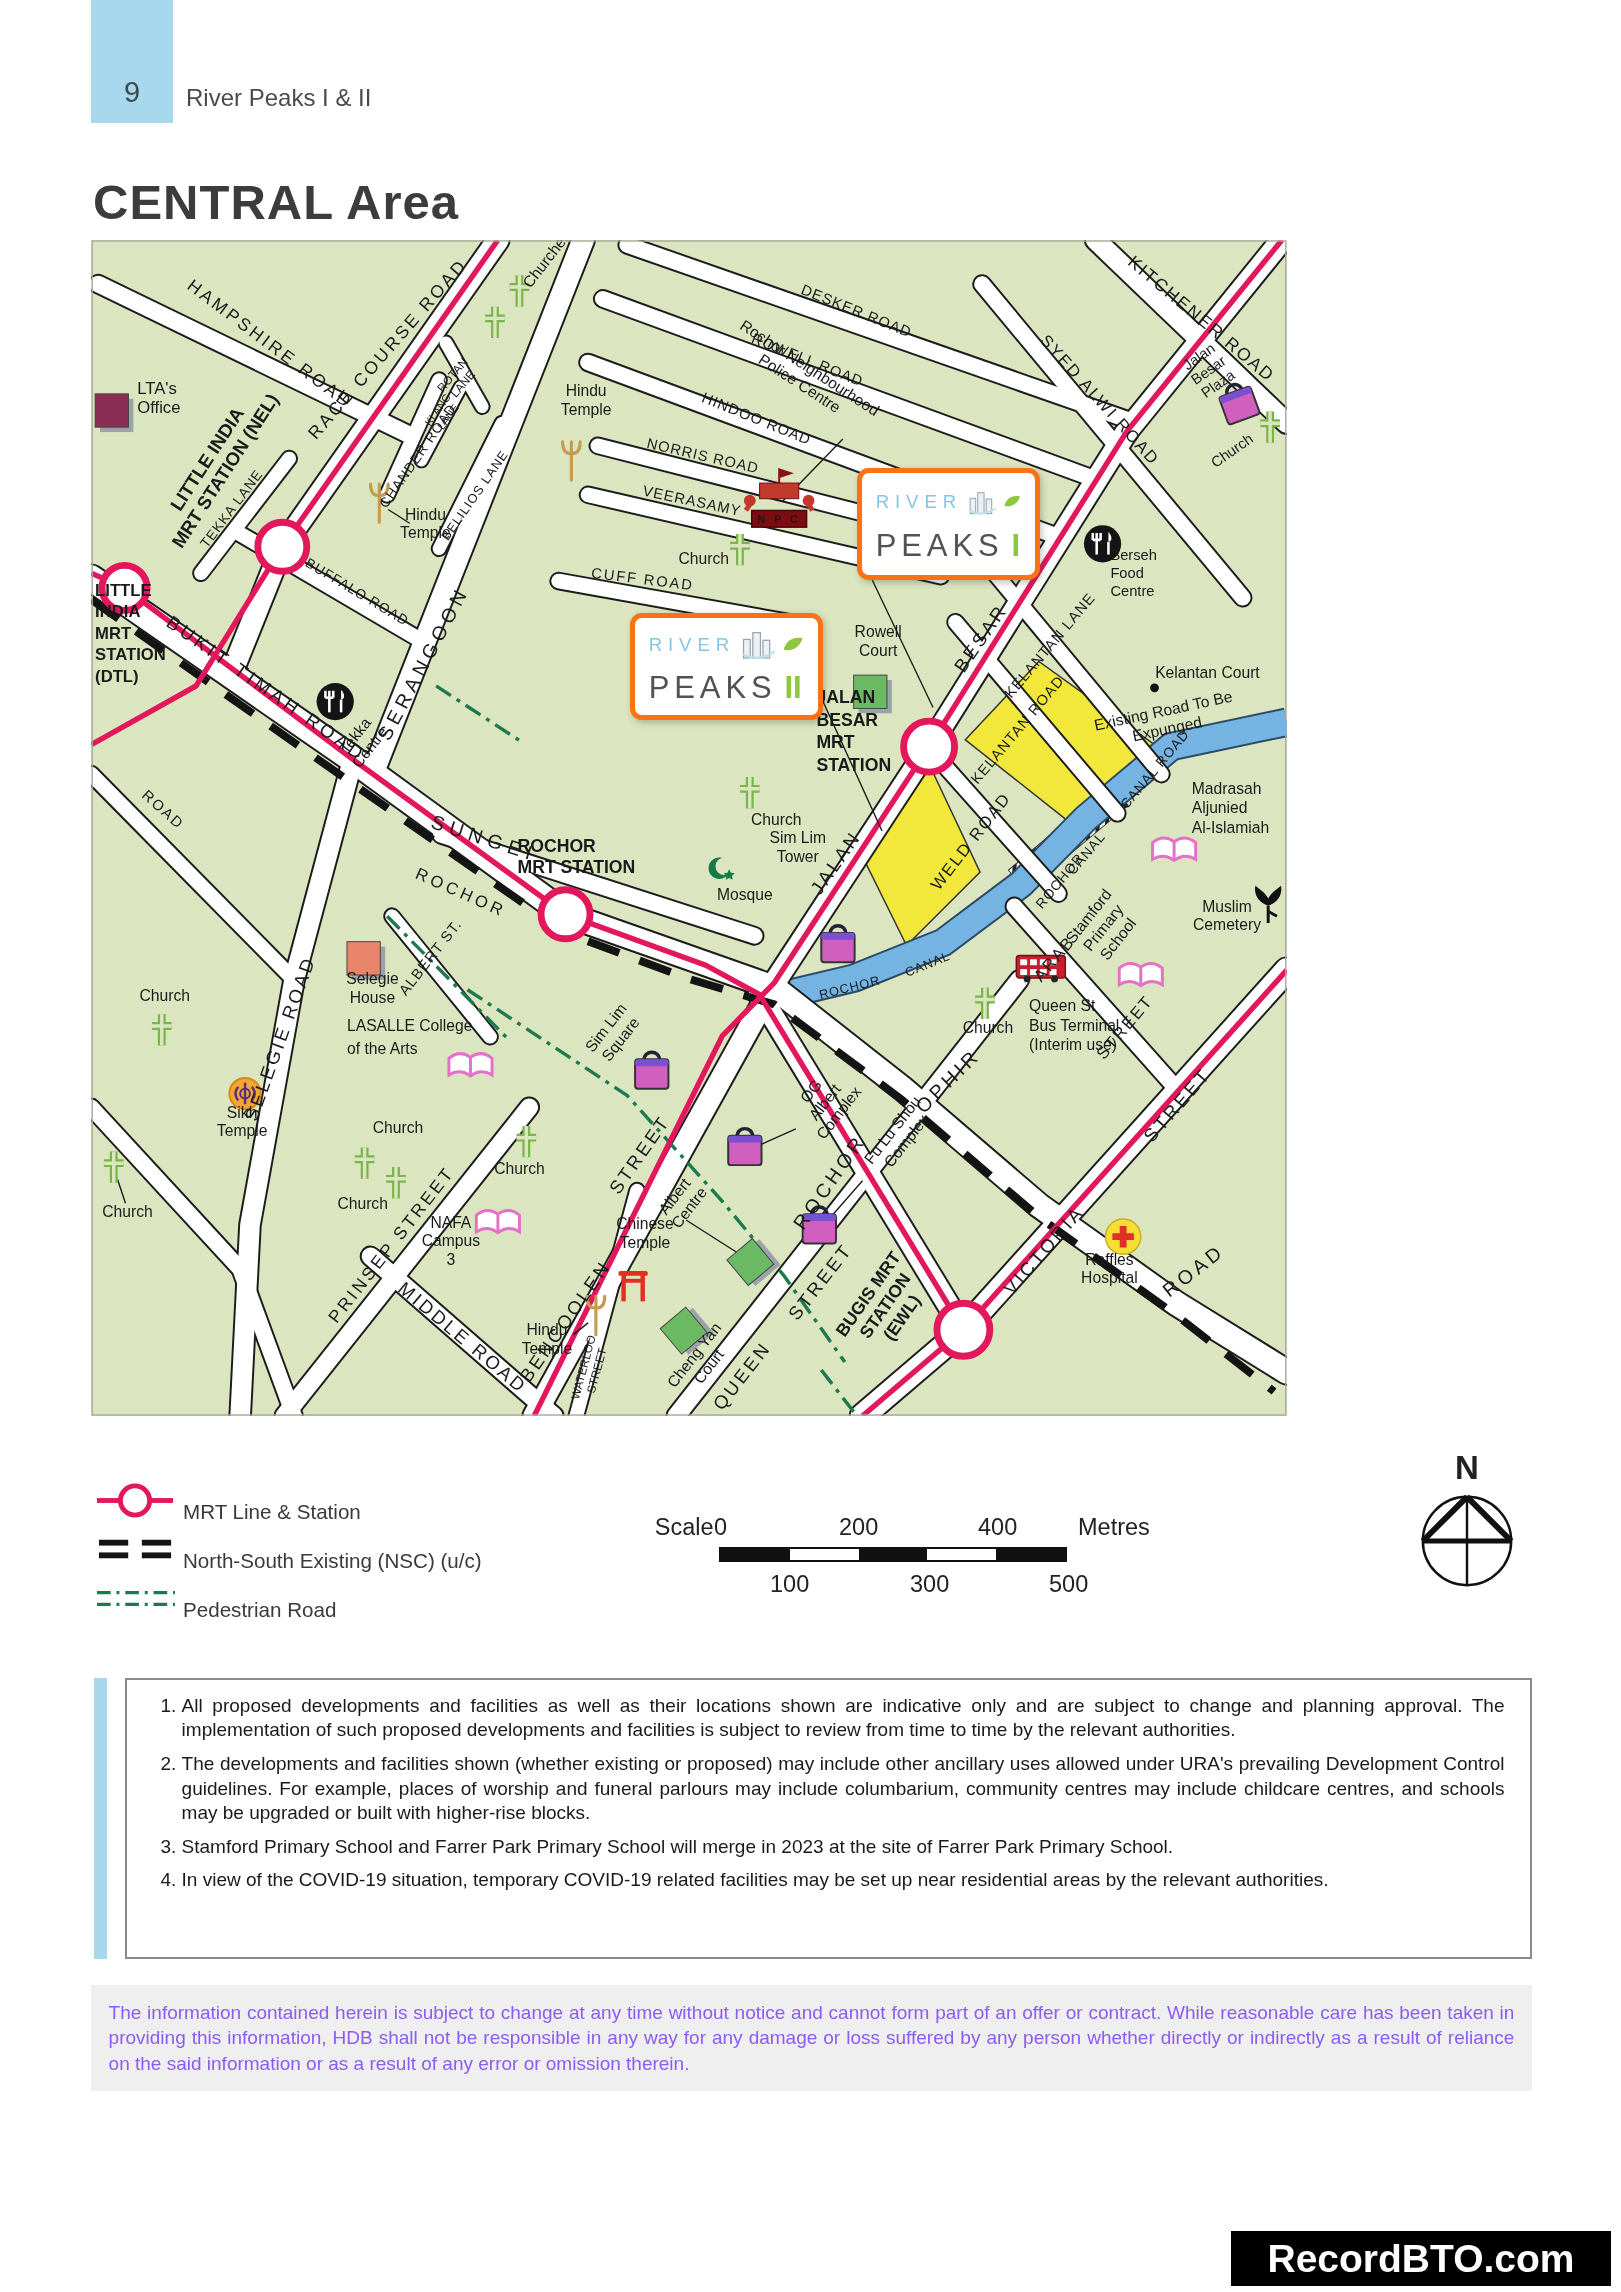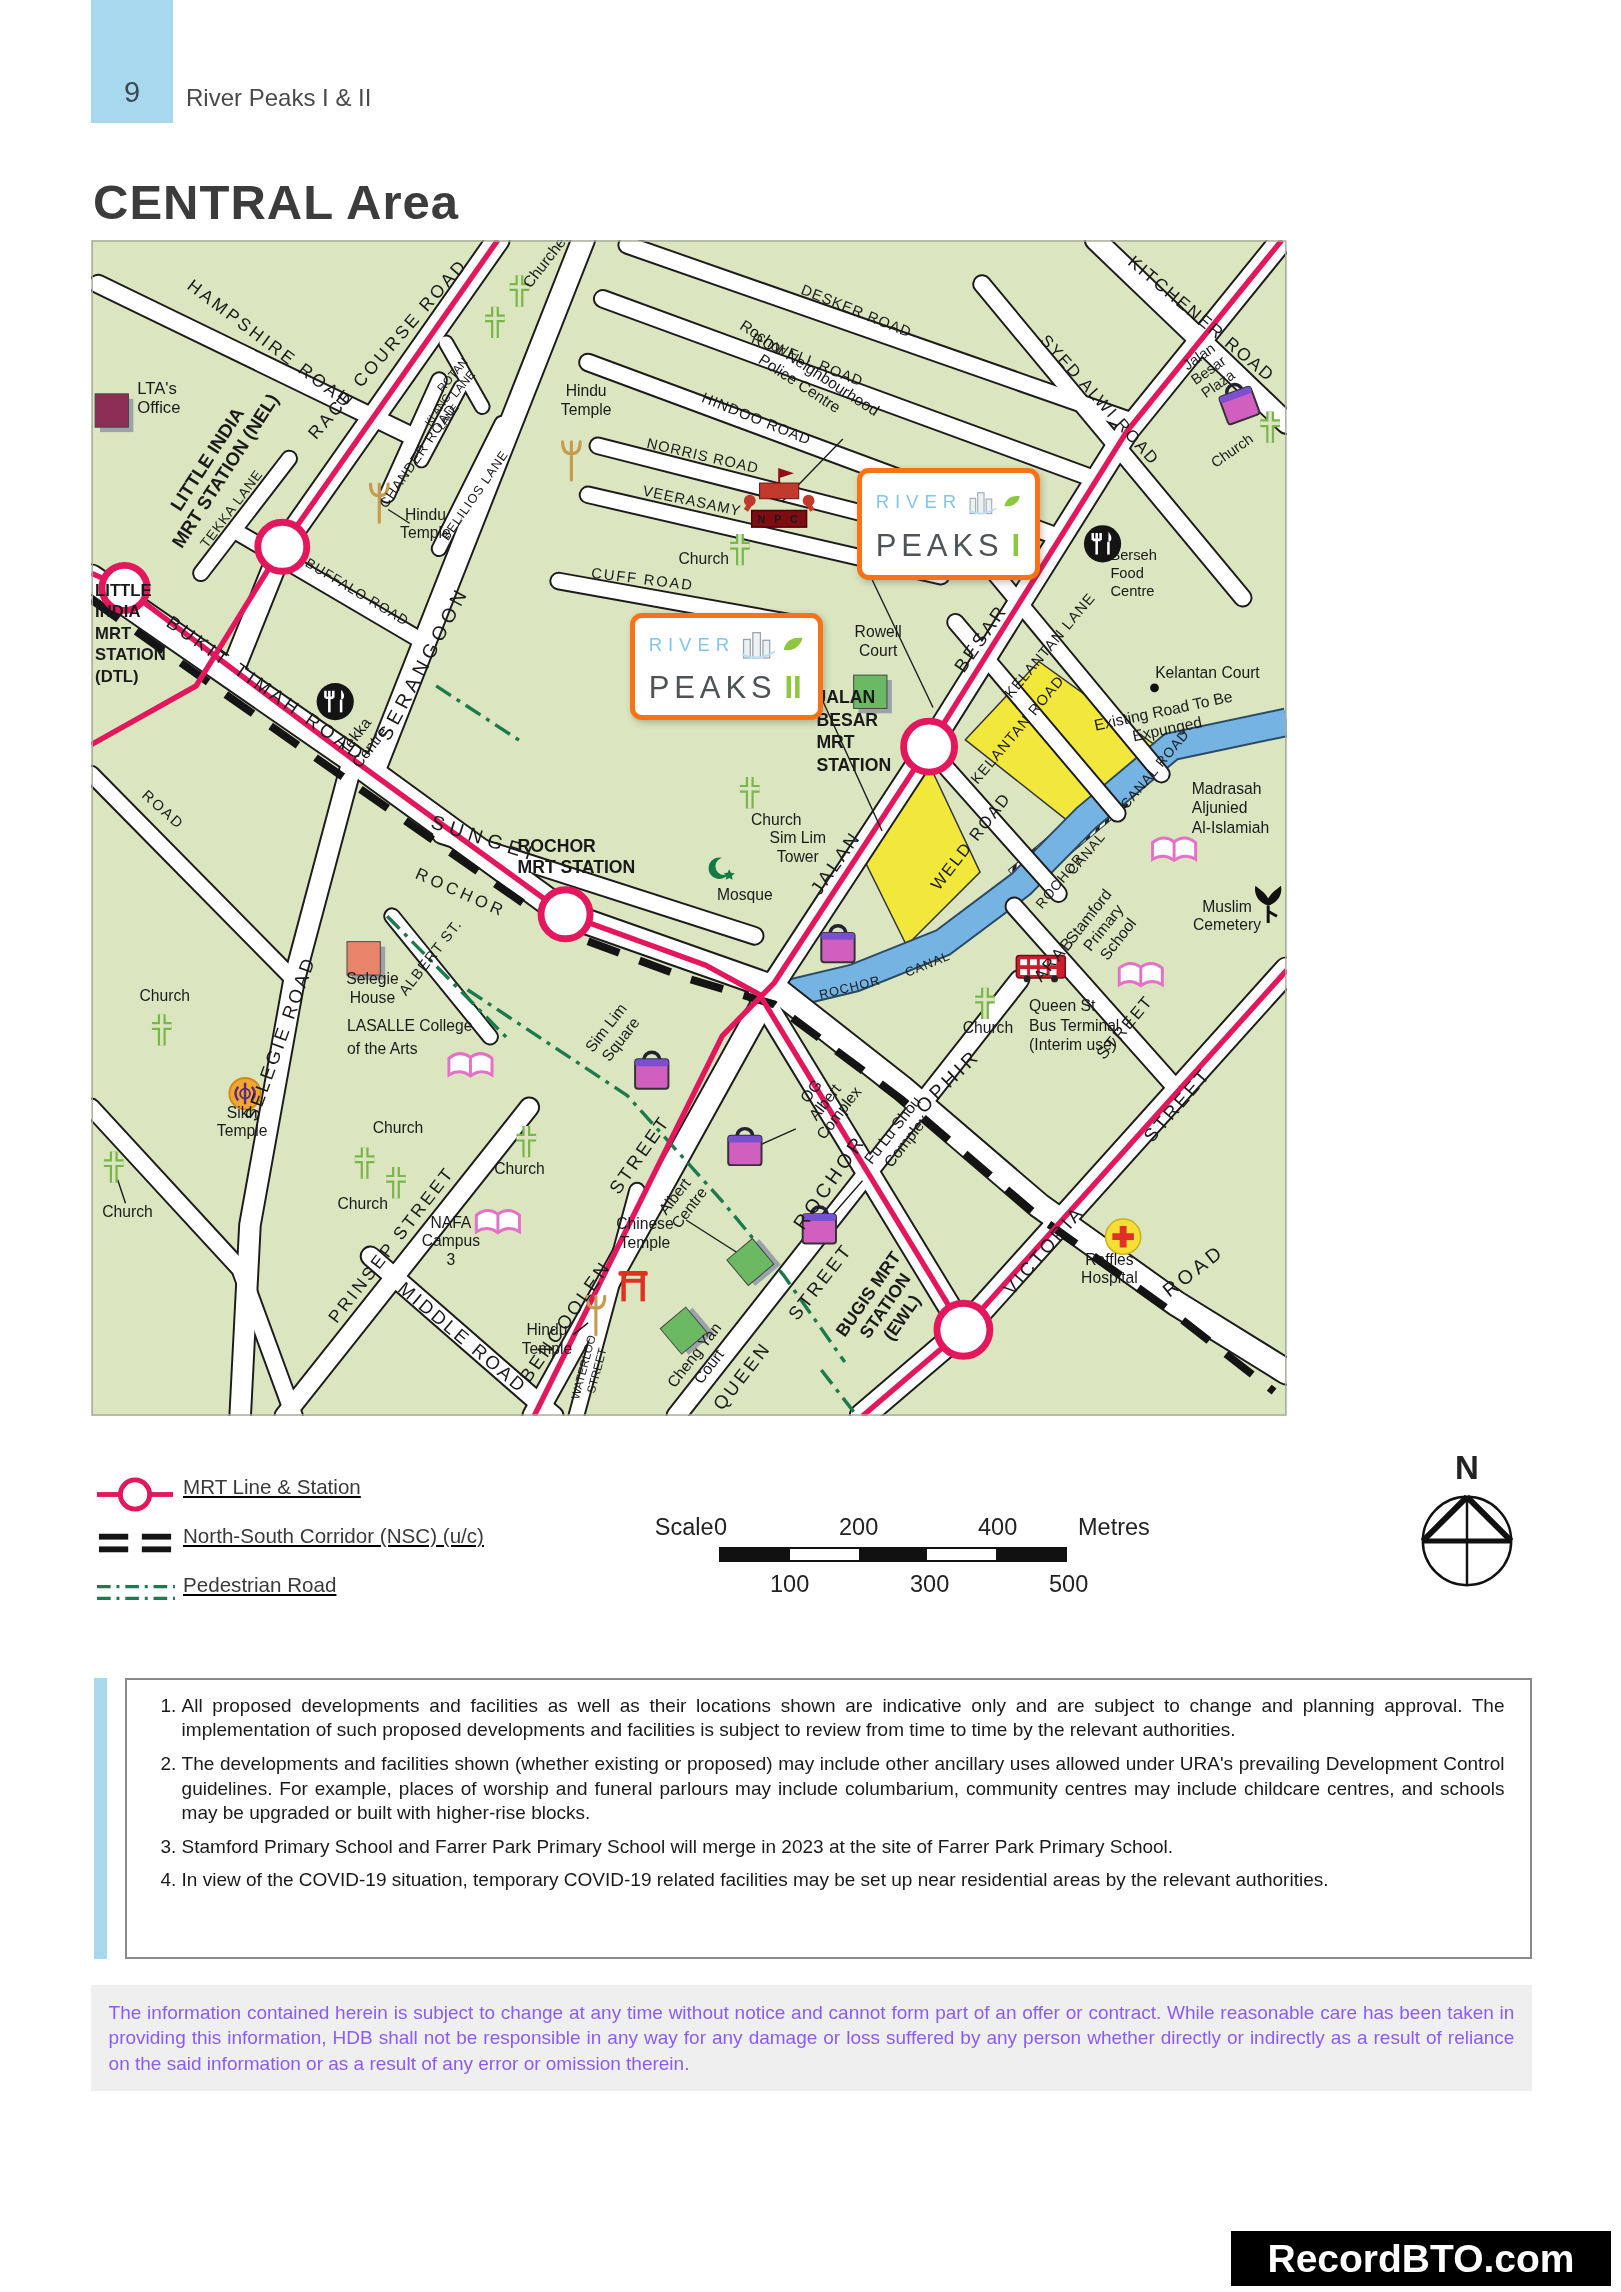--- a/index.html
+++ b/index.html
@@ -18,21 +18,21 @@
   .rp-box{position:absolute;background:#fff;border:5px solid #f97316;border-radius:11.8px;box-shadow:2px 2.9px 6.9px rgba(60,70,50,.3);display:flex;flex-direction:column;justify-content:center;padding:7.8px 13.7px;box-sizing:border-box;}
   #rp1{left:858px;top:469px;width:183px;height:112px;}
   #rp2{left:630px;top:614px;width:193px;height:107px;}
   .rp-top{display:flex;align-items:center;gap:5.9px;}
   .rp-river{font-size:18.6px;letter-spacing:5.9px;color:#85c6e6;}
   .rp-bottom{display:flex;align-items:baseline;gap:7.8px;margin-top:8px;}
   .rp-peaks{font-size:31px;letter-spacing:4.9px;color:#4d5357;}
   .rp-num{font-size:31px;font-weight:bold;color:#8dc63f;}
   
   #legend{position:absolute;left:93px;top:1475px;width:412px;}
-  .legend-row{display:flex;align-items:flex-start;height:49px;text-decoration:underline;}
+  .legend-row{display:flex;align-items:flex-end;height:49px;}
   .legend-sym{width:90px;flex:0 0 90px;}
   .legend-label{font-size:20.6px;color:#3a3a3a;}
   
   #scalebar{position:absolute;left:647px;top:1500px;width:510px;height:108px;font-size:23.5px;color:#222;}
   #scalebar .t{position:absolute;}
   #scale-strip{position:absolute;left:72px;top:47px;width:348px;height:14.7px;border:2px solid #111;box-sizing:border-box;
      background:linear-gradient(90deg,#111 0 20%,#fff 20% 40%,#111 40% 60%,#fff 60% 80%,#111 80% 100%);}
   
   #compass{position:absolute;left:1408px;top:1449px;width:118px;height:157px;text-align:center;}
   #compass-n{font-size:33px;font-weight:bold;color:#222;}
@@ -561,21 +561,21 @@
       <span class="legend-sym">
         <svg width="86" height="39" viewBox="0 0 88 40">
           <g stroke="#141414" stroke-width="6">
               <line x1="6" y1="13" x2="36" y2="13"></line>
               <line x1="6" y1="26" x2="36" y2="26"></line>
           <line x1="50" y1="13" x2="80" y2="13"></line>
               <line x1="50" y1="26" x2="80" y2="26"></line>
             </g>
         </svg>
       </span>
-      <span class="legend-label">North-South Corridor (NSC) (u/c)</span>
+      <span class="legend-label">North-South Existing (NSC) (u/c)</span>
     </div>
     <div class="legend-row">
       <span class="legend-sym">
         <svg width="86" height="39" viewBox="0 0 88 40">
           <g stroke="#1d7a4d" stroke-width="3.5" stroke-dasharray="14 6 3 6" fill="none">
             <line x1="4" y1="14" x2="84" y2="14"></line>
               <line x1="4" y1="26" x2="84" y2="26"></line>
           </g>
         </svg>
       </span>

